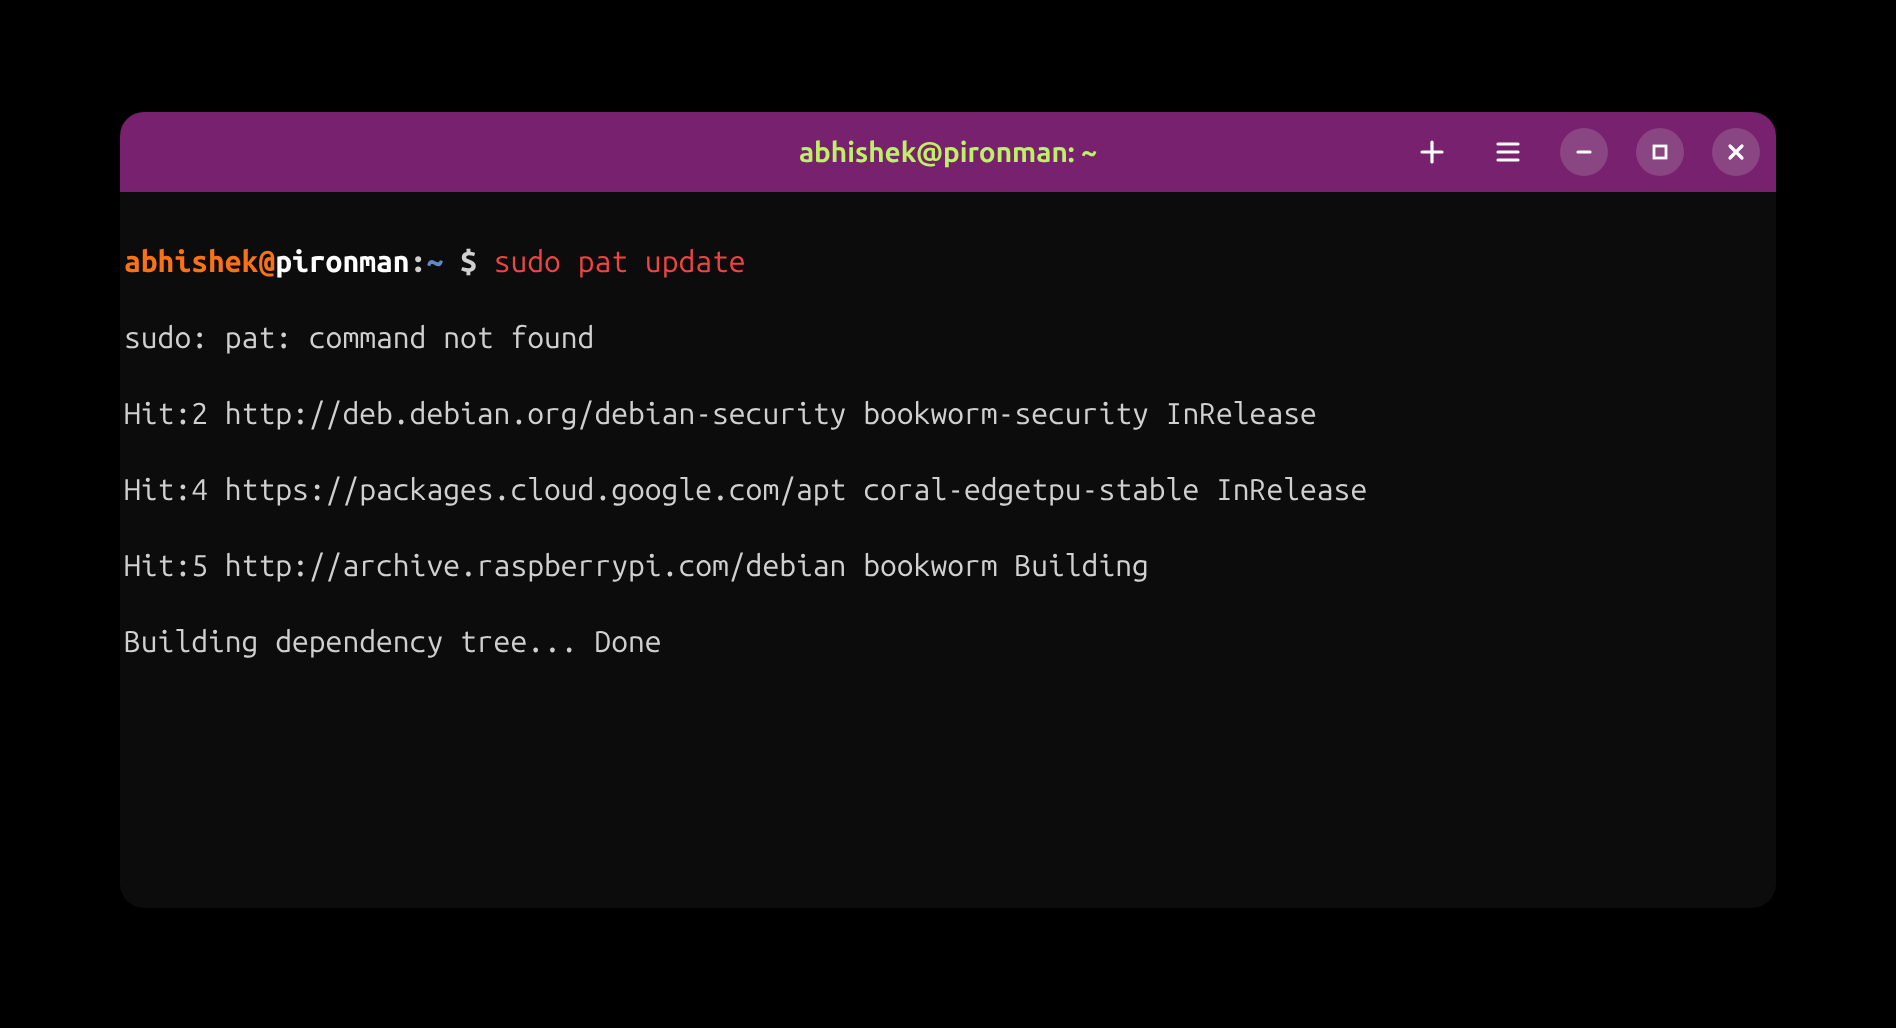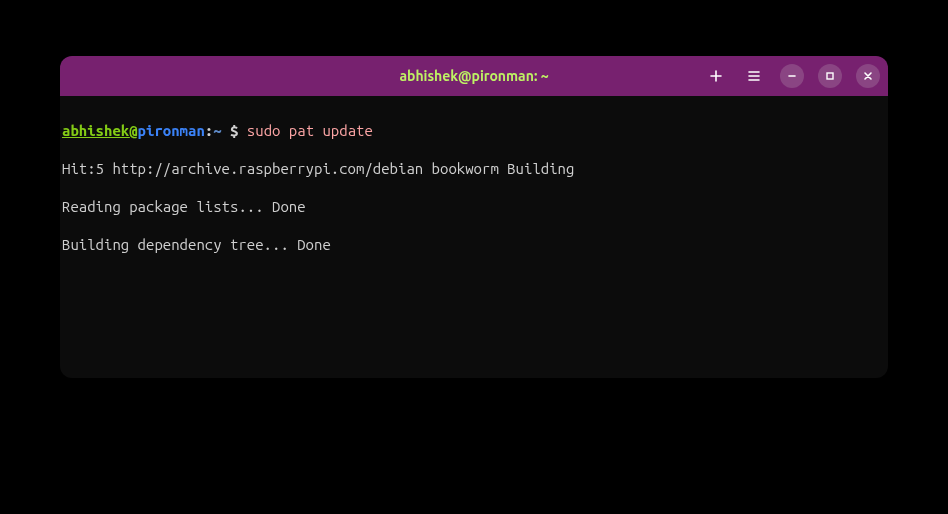--- a/index.html
+++ b/index.html
@@ -70,26 +70,26 @@
   .terminal-body {
     background: #0c0c0c;
     padding: 6px 2px 10px 2px;
     font-size: 15px;
     line-height: 19px;
     color: #d0d0d0;
     white-space: pre;
     letter-spacing: 0;
   }
   .line { white-space: pre-wrap; word-break: break-all; }
-  .user { color: #84cc16; font-weight: bold; text-decoration: underline; }
-  .host { color: #3b82f6; font-weight: bold; }
+  .user { color: #f97316; font-weight: bold; }
+  .host { color: #ffffff; font-weight: bold; }
   .colon { color: #d0d0d0; font-weight: bold; }
   .path { color: #5e8ac7; font-weight: bold; }
   .dollar { color: #d0d0d0; font-weight: bold; }
-  .cmd { color: #fca5a5; }
+  .cmd { color: #ef4444; }
 </style>
 </head>
 <body>
 
 <div class="window">
   <div class="titlebar">
     <span class="title-text">abhishek@pironman: ~</span>
     <div class="title-controls">
       <div class="title-icon">
         <svg width="14" height="14" viewBox="0 0 14 14">
@@ -114,21 +114,23 @@
       <div class="circle-btn close">
         <svg width="10" height="10" viewBox="0 0 10 10">
             <path d="M2 2l6 6M8 2l-6 6" stroke="#fff" stroke-width="1.6" stroke-linecap="round"></path>
           </svg>
       </div>
     </div>
   </div>
 
   <div class="terminal-body">
 <div class="line"><span class="user">abhishek</span><span class="user">@</span><span class="host">pironman</span><span class="colon">:</span><span class="path">~</span><span class="dollar"> $ </span><span class="cmd">sudo pat update</span></div>
+<div class="line">sudo: pat: command not found</div>
+<div class="line">Hit:2 http://deb.debian.org/debian-security bookworm-security InRelease</div>
+<div class="line">Hit:4 https://packages.cloud.google.com/apt coral-edgetpu-stable InRelease</div>
 <div class="line">Hit:5 http://archive.raspberrypi.com/debian bookworm Building</div>
-<div class="line">Reading package lists... Done</div>
 <div class="line">Building dependency tree... Done</div>
 
 
 
 
   </div>
 </div>
 
 </body></html>

